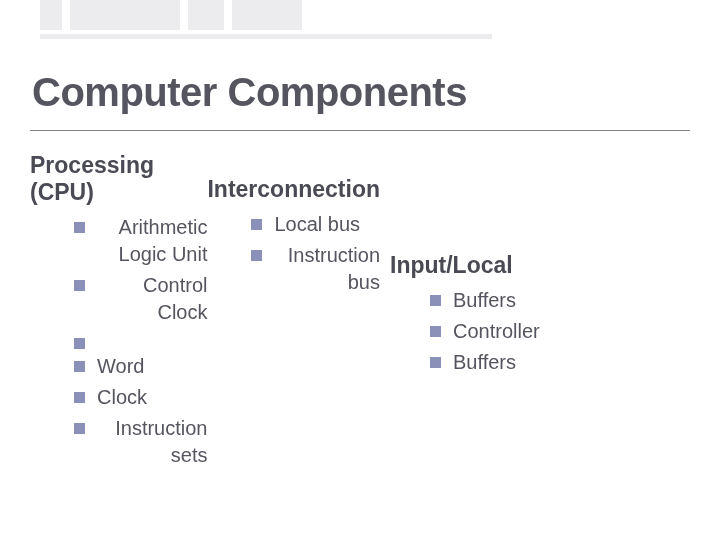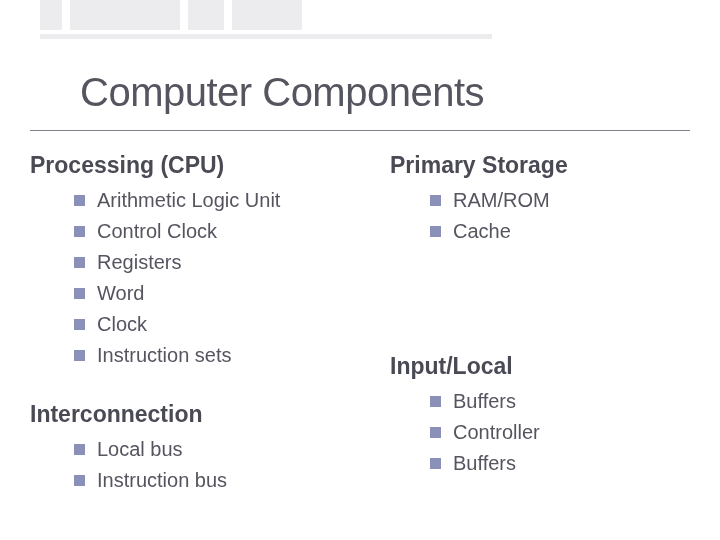--- a/index.html
+++ b/index.html
@@ -19,43 +19,41 @@
   }
   .top-deco .bar {
     position: absolute;
     background: rgba(200,200,210,0.35);
   }
   .title {
     position: absolute;
     top: 70px;
     left: 32px;
     font-size: 40px;
-    font-weight: 400;
+    font-weight: 700;
     color: #555560;
     letter-spacing: -0.5px;
-    margin-left: 48px;
   }
   .underline {
     position: absolute;
     top: 130px;
     left: 30px;
     width: 660px;
     height: 1px;
     background: #808088;
   }
   .content {
     position: absolute;
     top: 152px;
     left: 30px;
     width: 660px;
     display: flex;
   }
   .col {
     display: flex;
-    flex-direction: column;
   }
   .col-left { width: 350px; }
   .col-right { width: 310px; }
   .section { margin-bottom: 6px; }
   .section-head {
     font-size: 23px;
     font-weight: bold;
     color: #4a4a55;
     margin-bottom: 6px;
   }
@@ -70,21 +68,21 @@
   }
   .col-right .item { padding-left: 50px; }
   .bullet {
     width: 11px;
     height: 11px;
     background: #8b90b8;
     margin-right: 12px;
     margin-top: 8px;
     flex: 0 0 11px;
   }
-  .item-text { line-height: 1.35; }
+  .item-text { line-height: 1.35; text-align: right; }
   .gap-io { margin-top: 100px; }
   .gap-inter { margin-top: 24px; }
 </style>
 </head>
 <body>
 
 <div class="top-deco">
   <div class="bar" style="left:40px; top:0; width:22px; height:30px;"></div>
   <div class="bar" style="left:70px; top:0; width:110px; height:30px;"></div>
   <div class="bar" style="left:188px; top:0; width:36px; height:30px;"></div>
@@ -104,21 +102,20 @@
         <div class="item">
             <span class="bullet"></span>
             <span class="item-text">Arithmetic Logic Unit</span>
           </div>
         <div class="item">
             <span class="bullet"></span>
             <span class="item-text">Control Clock</span>
           </div>
         <div class="item">
             <span class="bullet"></span>
-            <span class="item-text">Registers</span>
           </div>
         <div class="item">
             <span class="bullet"></span>
             <span class="item-text">Word</span>
           </div>
         <div class="item">
             <span class="bullet"></span>
             <span class="item-text">Clock</span>
           </div>
         <div class="item">
@@ -139,33 +136,20 @@
             <span class="bullet"></span>
             <span class="item-text">Instruction bus</span>
           </div>
       </div>
     </div>
 
   </div>
 
   <div class="col col-right">
 
-    <div class="section">
-      <div class="section-head right-head">Primary Storage</div>
-      <div class="items">
-        <div class="item">
-            <span class="bullet"></span>
-            <span class="item-text">RAM/ROM</span>
-          </div>
-        <div class="item">
-            <span class="bullet"></span>
-            <span class="item-text">Cache</span>
-          </div>
-      </div>
-    </div>
 
     <div class="section gap-io">
       <div class="section-head right-head">Input/Local</div>
       <div class="items">
         <div class="item">
             <span class="bullet"></span>
             <span class="item-text">Buffers</span>
           </div>
         <div class="item">
             <span class="bullet"></span>

